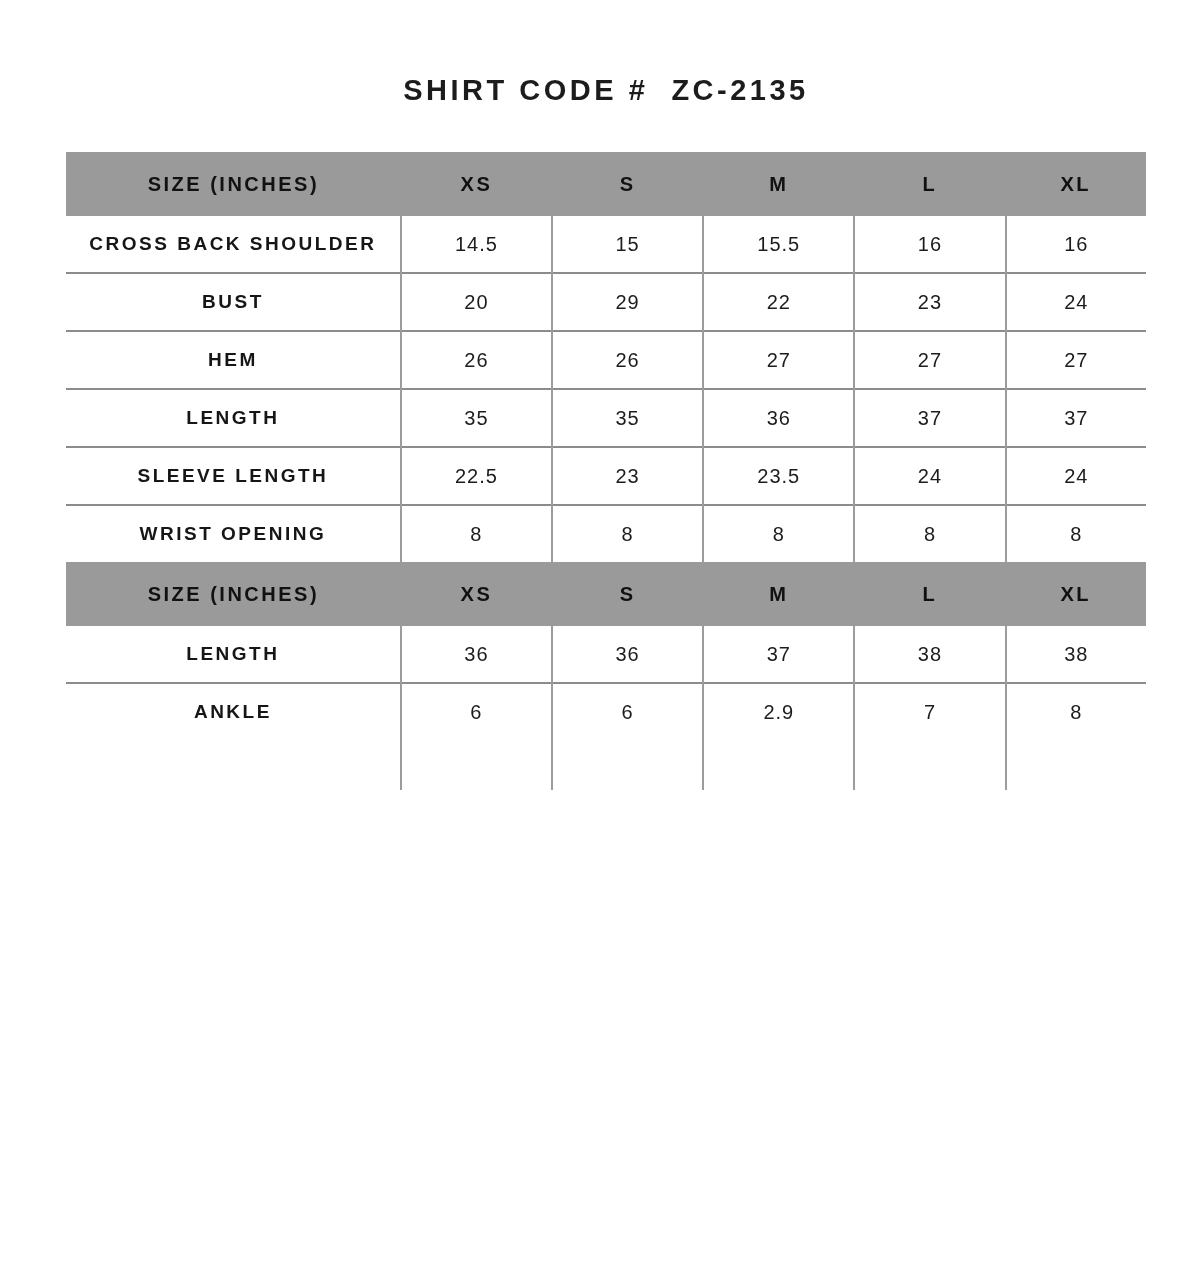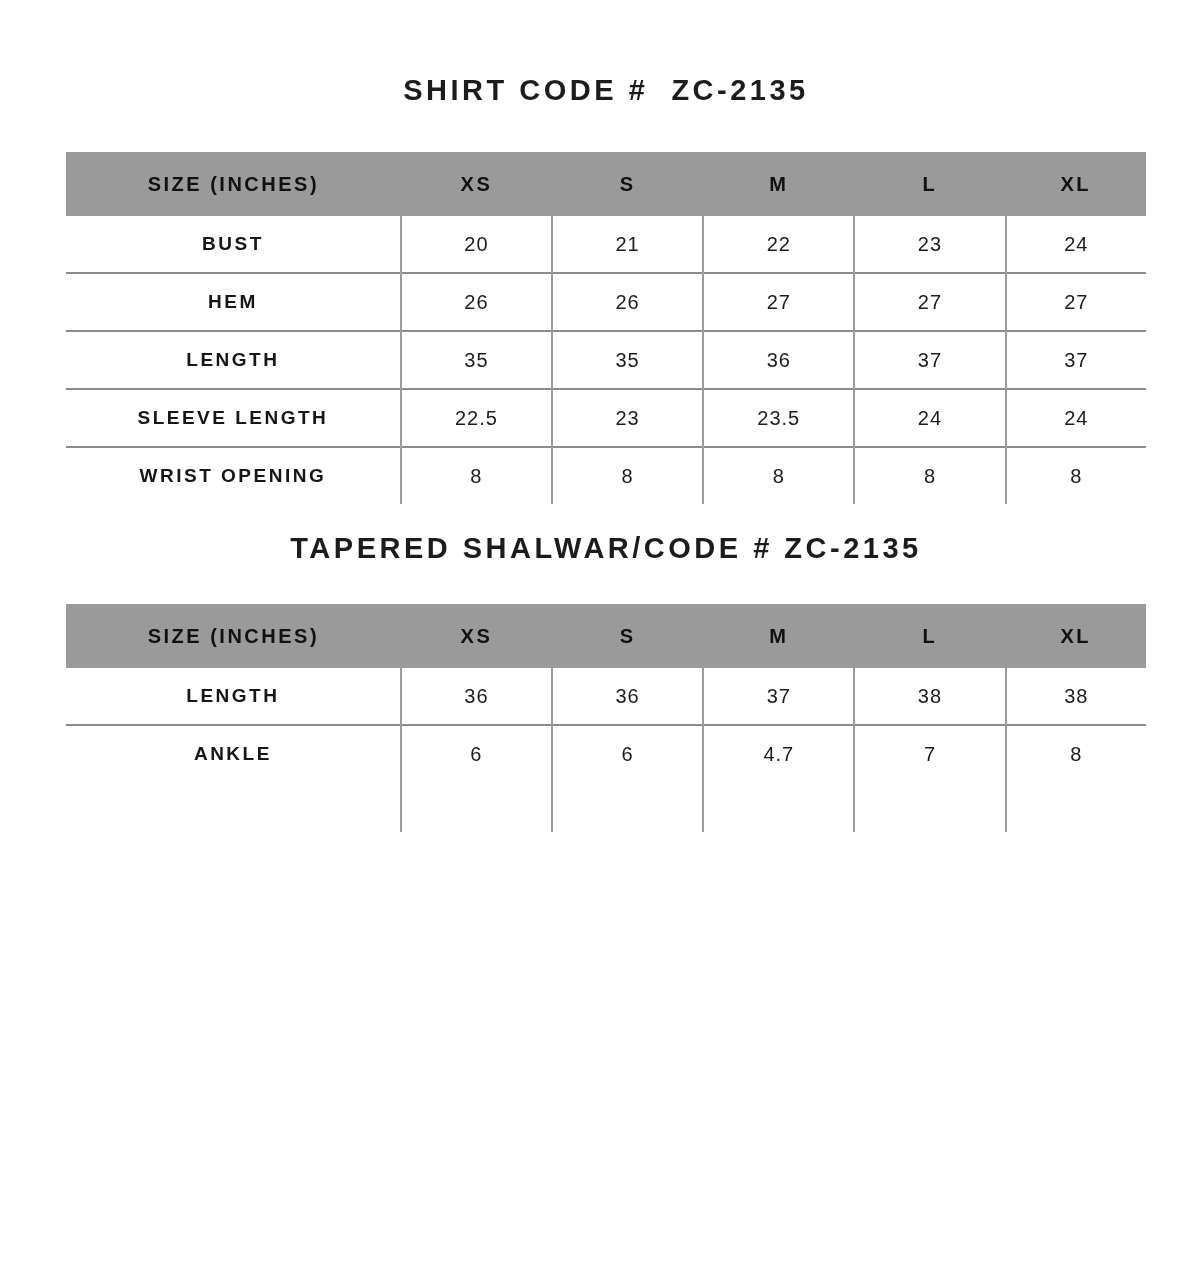--- a/index.html
+++ b/index.html
@@ -98,23 +98,31 @@
           <th>SIZE (INCHES)</th>
           <th>XS</th>
           <th>S</th>
           <th>M</th>
           <th>L</th>
           <th>XL</th>
         </tr>
     </thead>
     <tbody>
         <tr>
+          <td class="label-cell">CROSS BACK SHOULDER</td>
+          <td class="value-cell">14.5</td>
+          <td class="value-cell">15</td>
+          <td class="value-cell">15.5</td>
+          <td class="value-cell">16</td>
+          <td class="value-cell">16</td>
+        </tr>
+        <tr>
           <td class="label-cell">BUST</td>
           <td class="value-cell">20</td>
-          <td class="value-cell">21</td>
+          <td class="value-cell">29</td>
           <td class="value-cell">22</td>
           <td class="value-cell">23</td>
           <td class="value-cell">24</td>
         </tr>
         <tr>
           <td class="label-cell">HEM</td>
           <td class="value-cell">26</td>
           <td class="value-cell">26</td>
           <td class="value-cell">27</td>
           <td class="value-cell">27</td>
@@ -140,21 +148,20 @@
           <td class="label-cell">WRIST OPENING</td>
           <td class="value-cell">8</td>
           <td class="value-cell">8</td>
           <td class="value-cell">8</td>
           <td class="value-cell">8</td>
           <td class="value-cell">8</td>
         </tr>
       </tbody>
   </table>
 
-  <h2 class="chart-title second">TAPERED SHALWAR/CODE # ZC-2135</h2>
 
   <table class="size-table">
     <colgroup>
       <col style="width:31%">
         <col style="width:14%">
         <col style="width:14%">
       <col style="width:14%">
         <col style="width:14%">
         <col style="width:13%">
     </colgroup>
@@ -174,21 +181,21 @@
           <td class="value-cell">36</td>
           <td class="value-cell">36</td>
           <td class="value-cell">37</td>
           <td class="value-cell">38</td>
           <td class="value-cell">38</td>
         </tr>
         <tr>
           <td class="label-cell">ANKLE</td>
           <td class="value-cell">6</td>
           <td class="value-cell">6</td>
-          <td class="value-cell">4.7</td>
+          <td class="value-cell">2.9</td>
           <td class="value-cell">7</td>
           <td class="value-cell">8</td>
         </tr>
         <tr class="empty-row">
           <td class="label-cell"></td>
           <td class="value-cell"></td>
           <td class="value-cell"></td>
           <td class="value-cell"></td>
           <td class="value-cell"></td>
           <td class="value-cell"></td>

